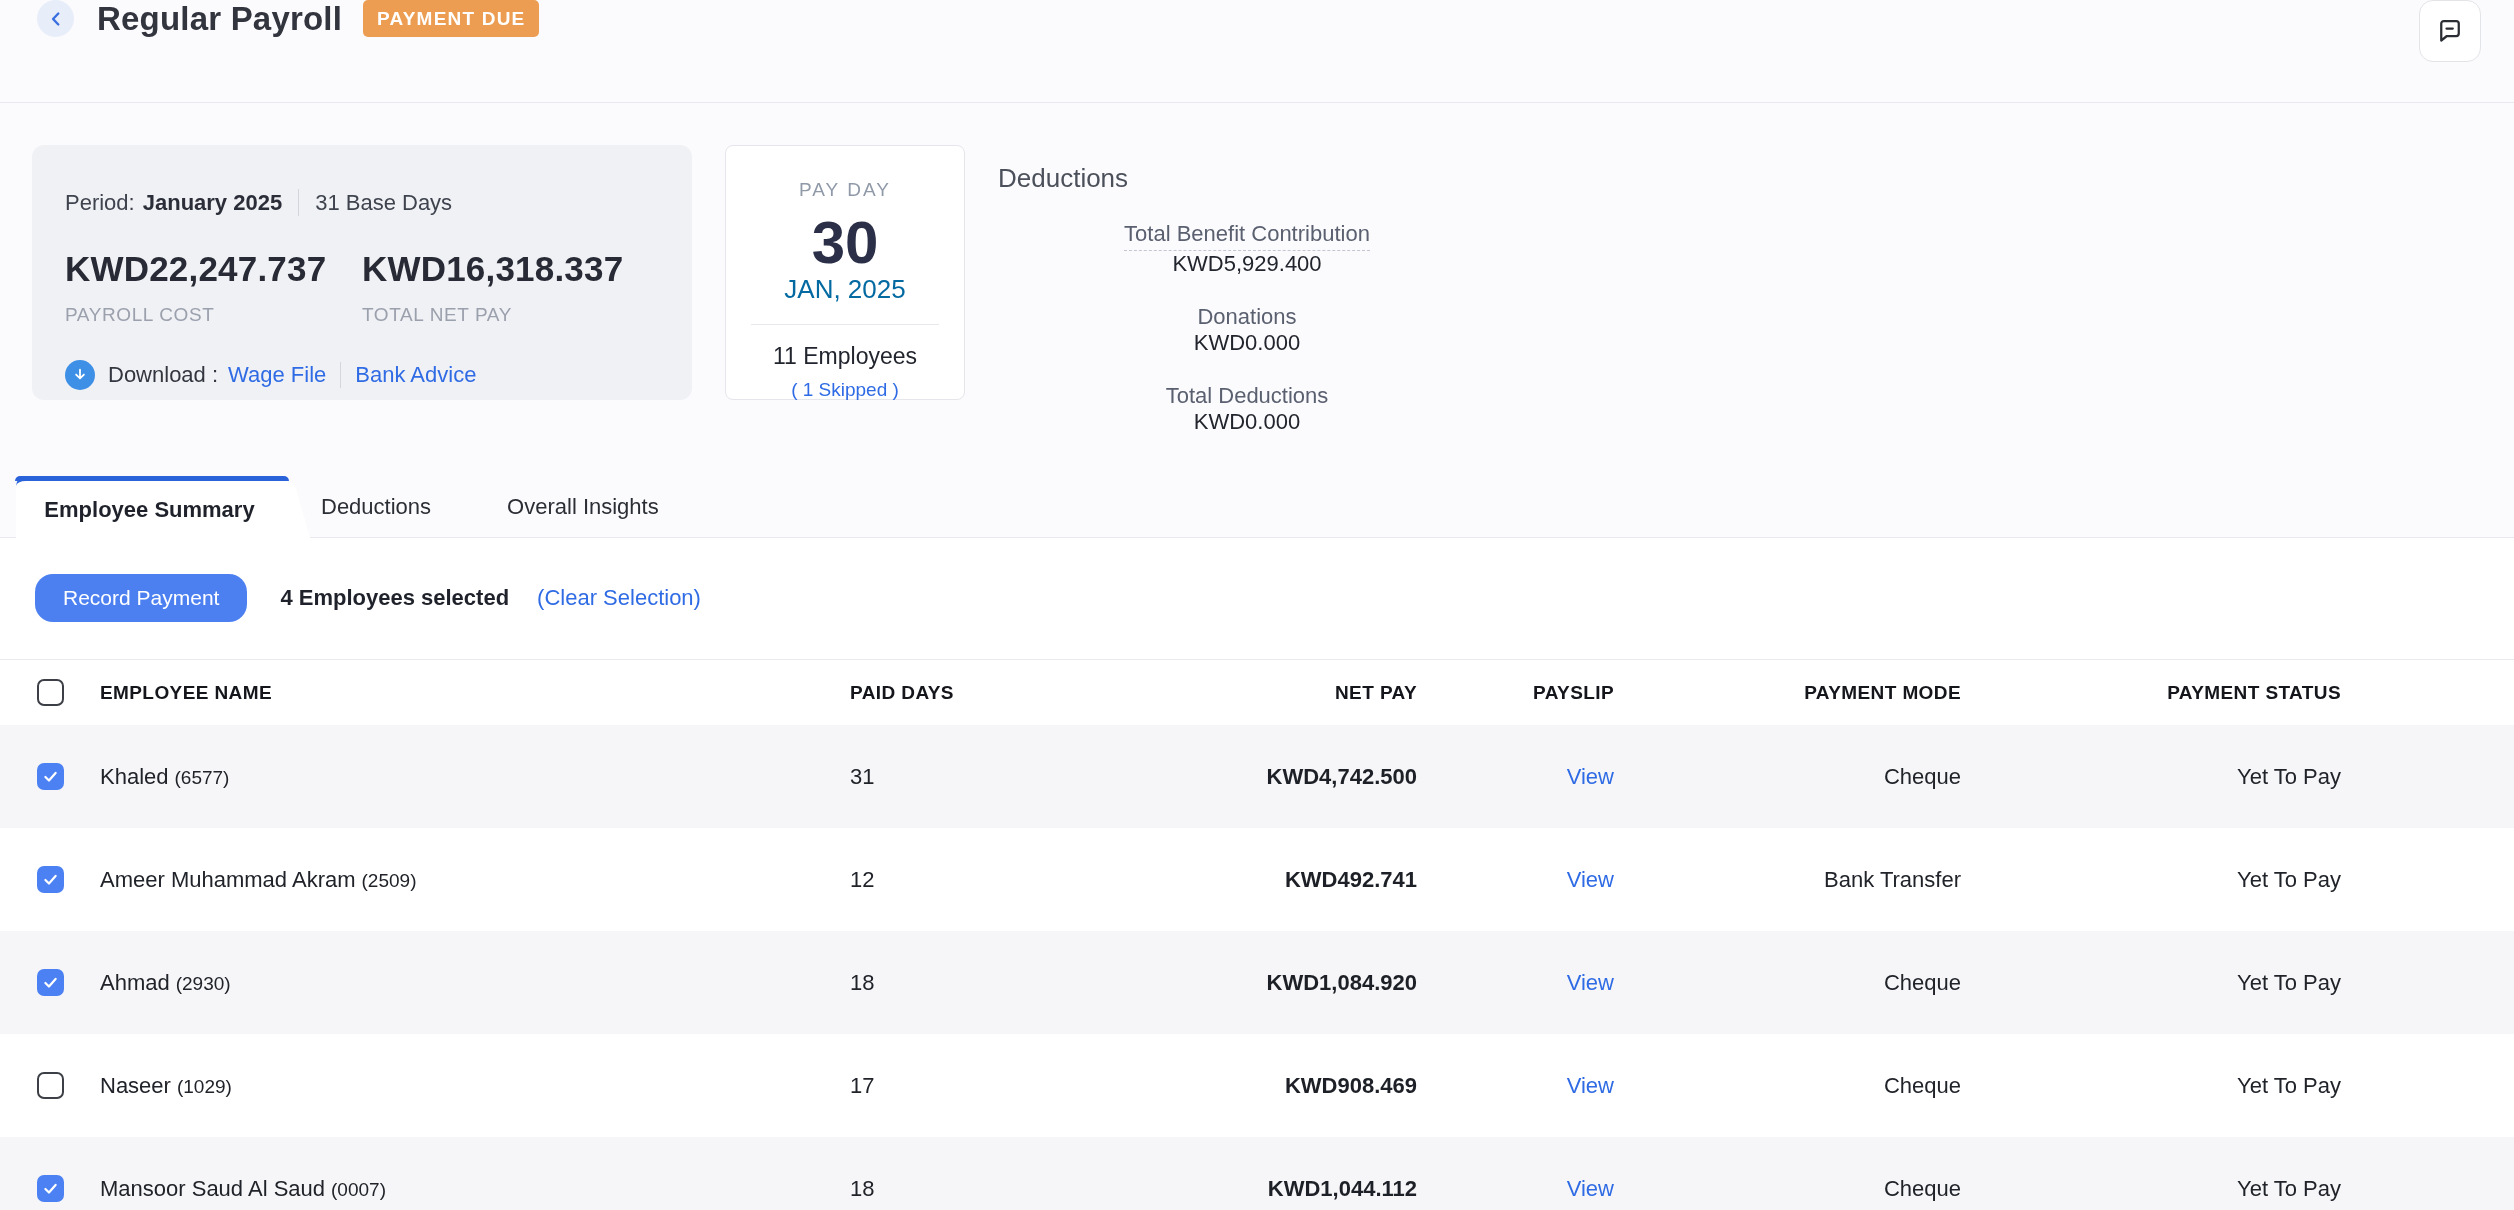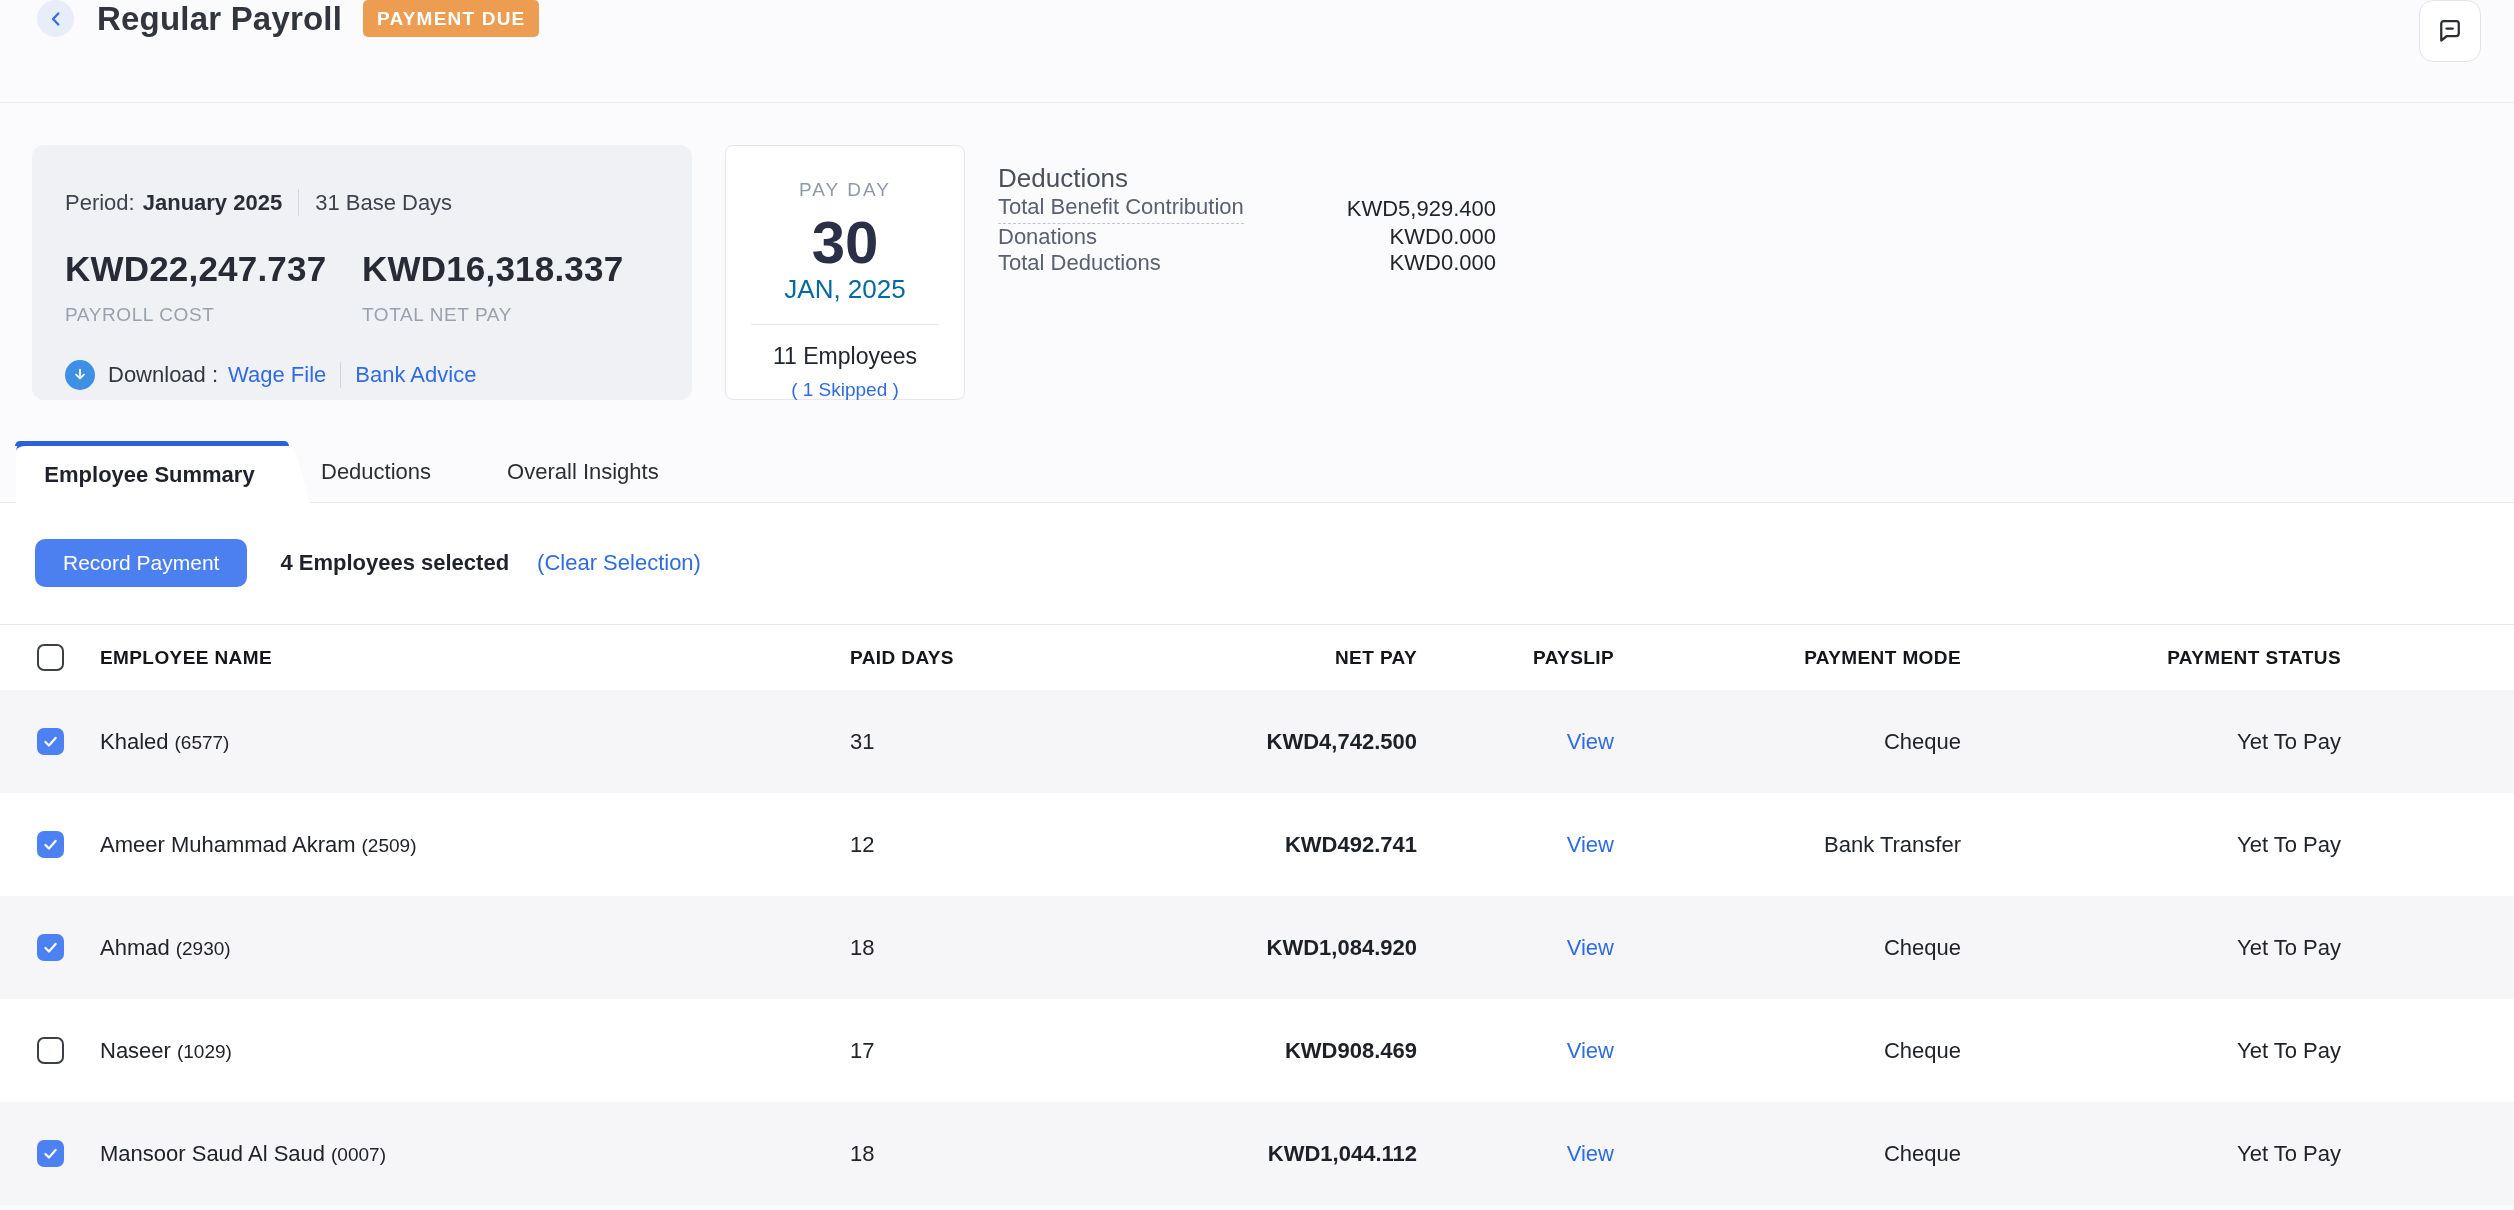--- a/index.html
+++ b/index.html
@@ -47,37 +47,37 @@
   .payday-card{width:240px;height:255px;margin-left:33px;background:#fff;border:1px solid #E5E6EB;border-radius:8px;text-align:center;padding-top:33px;}
   .payday-label{font-size:19px;font-weight:500;color:#9099A8;letter-spacing:2px;}
   .payday-day{font-size:60px;font-weight:600;color:#2B3048;margin-top:12px;line-height:1;}
   .payday-month{font-size:26px;color:#0369a1;margin-top:1px;}
   .payday-divider{height:1px;background:#E7E8EC;margin:19px 25px 0;}
   .payday-emps{font-size:23px;font-weight:500;color:#22252E;margin-top:18px;}
   .payday-skipped{font-size:19px;color:var(--accent-blue);margin-top:9px;cursor:pointer;}
 
   .deductions-block{margin-left:33px;width:498px;padding-top:18px;}
   .ded-title{font-size:26px;color:#4B505B;font-weight:500;}
-  .ded-row{display:flex;justify-content:space-between;align-items:center;}
+  .ded-row{display:flex;justify-content:space-between;align-items:center;margin-top:27px;flex-direction:column;}
   .ded-label{font-size:22px;color:#5A6070;}
   .ded-label.u-dotted{border-bottom:1px dashed #C2C6D0;padding-bottom:3px;cursor:help;}
   .ded-value{font-size:22px;font-weight:500;color:#22252D;}
 
   
   .tabstrip{margin-top:41px;padding-left:16px;height:62px;display:flex;align-items:stretch;position:relative;}
   .tabstrip::after{content:"";position:absolute;left:0;right:0;bottom:0;height:1px;background:var(--border-light);z-index:1;}
   .tab{display:flex;align-items:center;padding:0 38px;font-size:22px;color:#2B2E35;cursor:pointer;}
   .tab-active{position:relative;z-index:2;width:267px;justify-content:center;background:#fff;font-weight:700;color:#1F222A;border-top:5px solid var(--tab-bar-blue);border-top-left-radius:10px;padding:0;cursor:default;}
   .tab-active::after{content:"";position:absolute;top:0;right:-19px;width:38px;height:100%;background:#fff;transform:skewX(16deg);border-top-right-radius:8px;z-index:-1;}
   .tab-active::before{content:"";position:absolute;top:-5px;left:-1px;right:-6px;height:5px;background:var(--tab-bar-blue);border-radius:8px 8px 0 0;}
 
   
   .content{background:#fff;padding-top:36px;min-height:645px;}
   .actions-row{padding:0 35px;display:flex;align-items:center;height:48px;}
-  .record-btn{height:48px;padding:0 28px;border:none;border-radius:10px;background:var(--button-blue);color:#fff;font-size:21px;font-family:inherit;cursor:pointer;}
+  .record-btn{height:48px;padding:0 28px;border:none;border-radius:18px;background:var(--button-blue);color:#fff;font-size:21px;font-family:inherit;cursor:pointer;}
   .selected-text{margin-left:33px;font-size:22px;font-weight:700;color:#1F222A;}
   .clear-link{margin-left:28px;font-size:22px;color:var(--accent-blue);cursor:pointer;text-decoration:none;}
   .full-divider{margin-top:37px;height:1px;background:var(--border-light);}
 
   
   .tgrid{display:grid;grid-template-columns:100px 740px 240px 337px 197px 347px 380px;align-items:center;padding-right:173px;}
   .thead{height:65px;font-size:19px;font-weight:700;color:#14161B;letter-spacing:.4px;}
   .trow{height:103px;font-size:22px;color:var(--text-dark);}
   .trow:nth-child(odd){background:var(--row-stripe);}
   .cell-r{text-align:right;}

